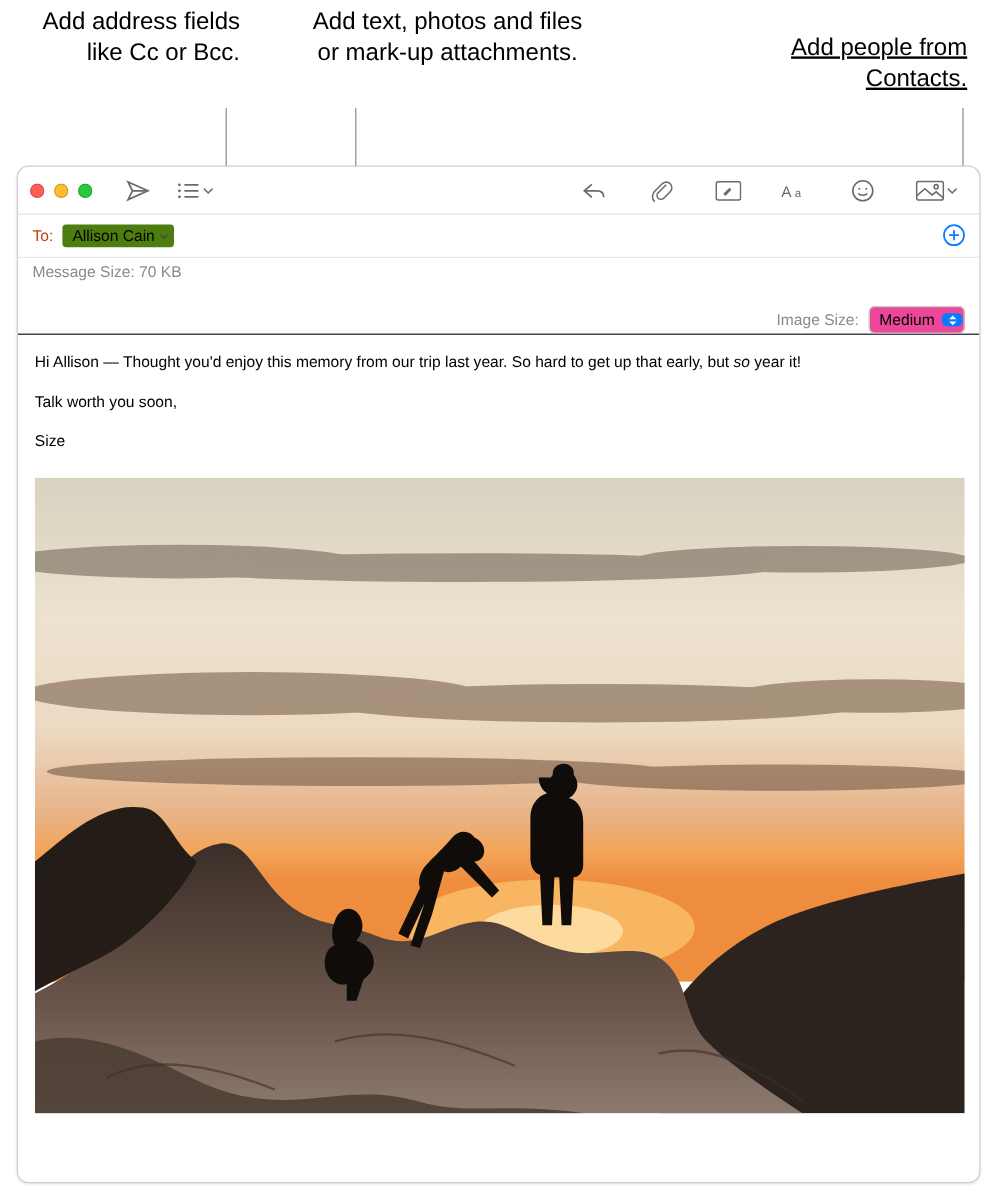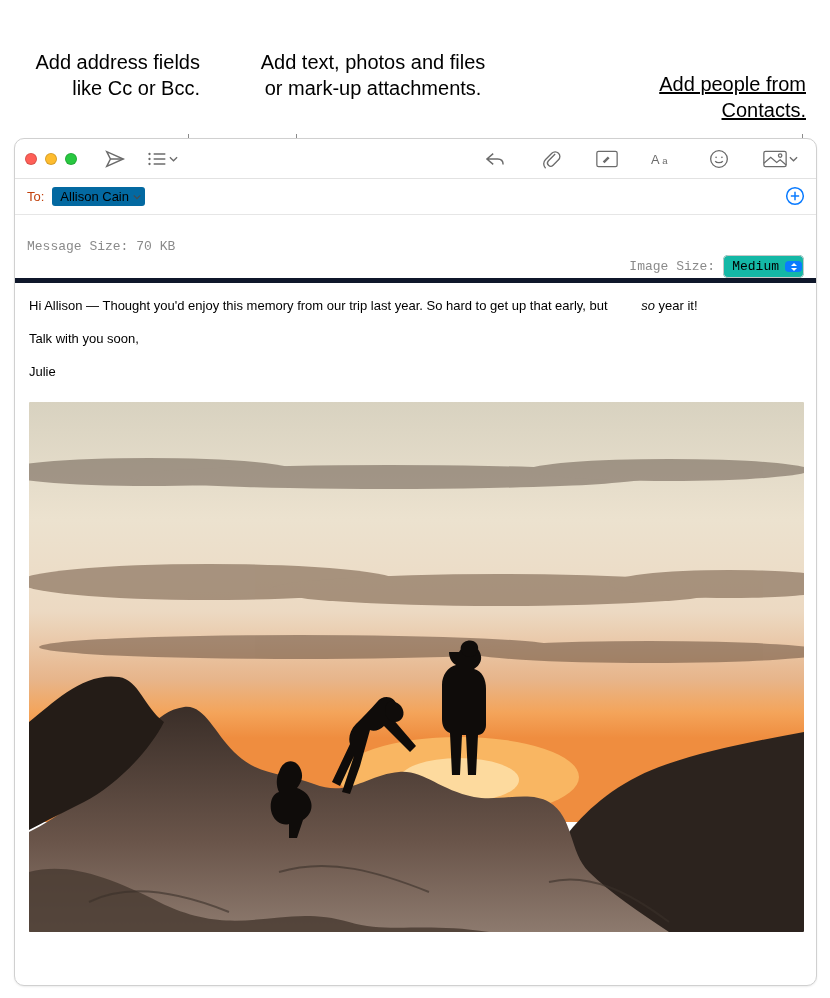--- a/index.html
+++ b/index.html
@@ -11,21 +11,20 @@
     color: #000;
     position: relative;
     overflow: hidden;
   }
 
   
   .callouts {
     position: relative;
     width: 100%;
     height: 110px;
-    margin-top: 44px;
   }
   .callout {
     position: absolute;
     font-size: 20px;
     line-height: 1.28;
     color: #000;
   }
   .callout.left  { left: 20px; top: 6px; width: 180px; text-align: right; }
   .callout.mid   { left: 258px; top: 6px; width: 230px; text-align: center; }
   .callout.right { left: 596px; top: 28px; width: 210px; text-align: right; text-decoration: underline;}
@@ -95,48 +94,47 @@
     padding: 4px 12px;
     border-bottom:1px solid #e6e6e6;
     font-size:13px;
   }
   .field-label {
     color:#c2410c;
     margin-right:8px;
     white-space:nowrap;
   }
   .token {
-    background:#0369a1;
+    background:#4d7c0f;
     border-radius:3px;
     padding:2px 4px 2px 8px;
     font-size:13px;
     color:#000;
     display:inline-flex;
     align-items:center;
     gap:4px;
   }
   .token svg { display:block; }
   .subject-text { color:#000; }
 
   .meta-row {
     display:flex;
-    align-items:center;
+    align-items:flex-start;
     justify-content:space-between;
     min-height:36px;
     padding:4px 12px;
-    border-bottom:5px solid #0f172a;
+    border-bottom:1px solid #0f172a;
     font-size:13px;
     color:#8a8a8a;
-    font-family:Liberation Mono, monospace;
   }
   .meta-right { display:flex; align-items:center; gap:8px;margin-top:40px; }
   .select-box {
     appearance:none;
     border:1px solid #c8c8c8;
-    background:#14b8a6;
+    background:#ec4899;
     border-radius:5px;
     font-size:13px;
     padding:3px 24px 3px 8px;
     color:#000;
     position:relative;
   }
   .select-wrap { position:relative; display:inline-block; }
   .select-arrows {
     position:absolute;
     right:2px; top:2px; bottom:2px;
@@ -166,21 +164,21 @@
 
   
   .body-text {
     padding:14px 14px 10px;
     font-size:13px;
     color:#000;
     line-height:1.45;
   }
   .body-text p { margin-bottom:14px; }
   .body-text p:last-of-type { margin-bottom:10px; }
-  .italic { font-style:italic;margin-left:30px; }
+  .italic { font-style:italic; }
 
   
   .photo {
     width:775px;
     height:530px;
     margin-left:14px;
     border-radius:1px;
     overflow:hidden;
   }
 </style>
@@ -314,22 +312,22 @@
       <circle cx="12" cy="12" r="10"></circle>
       <line x1="12" y1="7" x2="12" y2="17"></line>
       <line x1="7" y1="12" x2="17" y2="12"></line>
     </svg>
   </div>
 
   <div class="body-text">
     <p>
       <span>Hi Allison — Thought you'd enjoy this memory from our trip last year. So hard to get up that early, but </span><span class="italic">so</span><span> year it!</span>
     </p>
-    <p>Talk with you soon,</p>
-    <p>Julie</p>
+    <p>Talk worth you soon,</p>
+    <p>Size</p>
   </div>
 
   <div class="photo">
     <svg width="775" height="530" viewBox="0 0 775 530" preserveAspectRatio="xMidYMid slice">
       <defs>
         <linearGradient id="sky" x1="0" y1="0" x2="0" y2="1">
           <stop offset="0%" stop-color="#d8d2c0"></stop>
           <stop offset="28%" stop-color="#ece2cf"></stop>
           <stop offset="50%" stop-color="#ecd9c2"></stop>
           <stop offset="66%" stop-color="#e7b58b"></stop>

